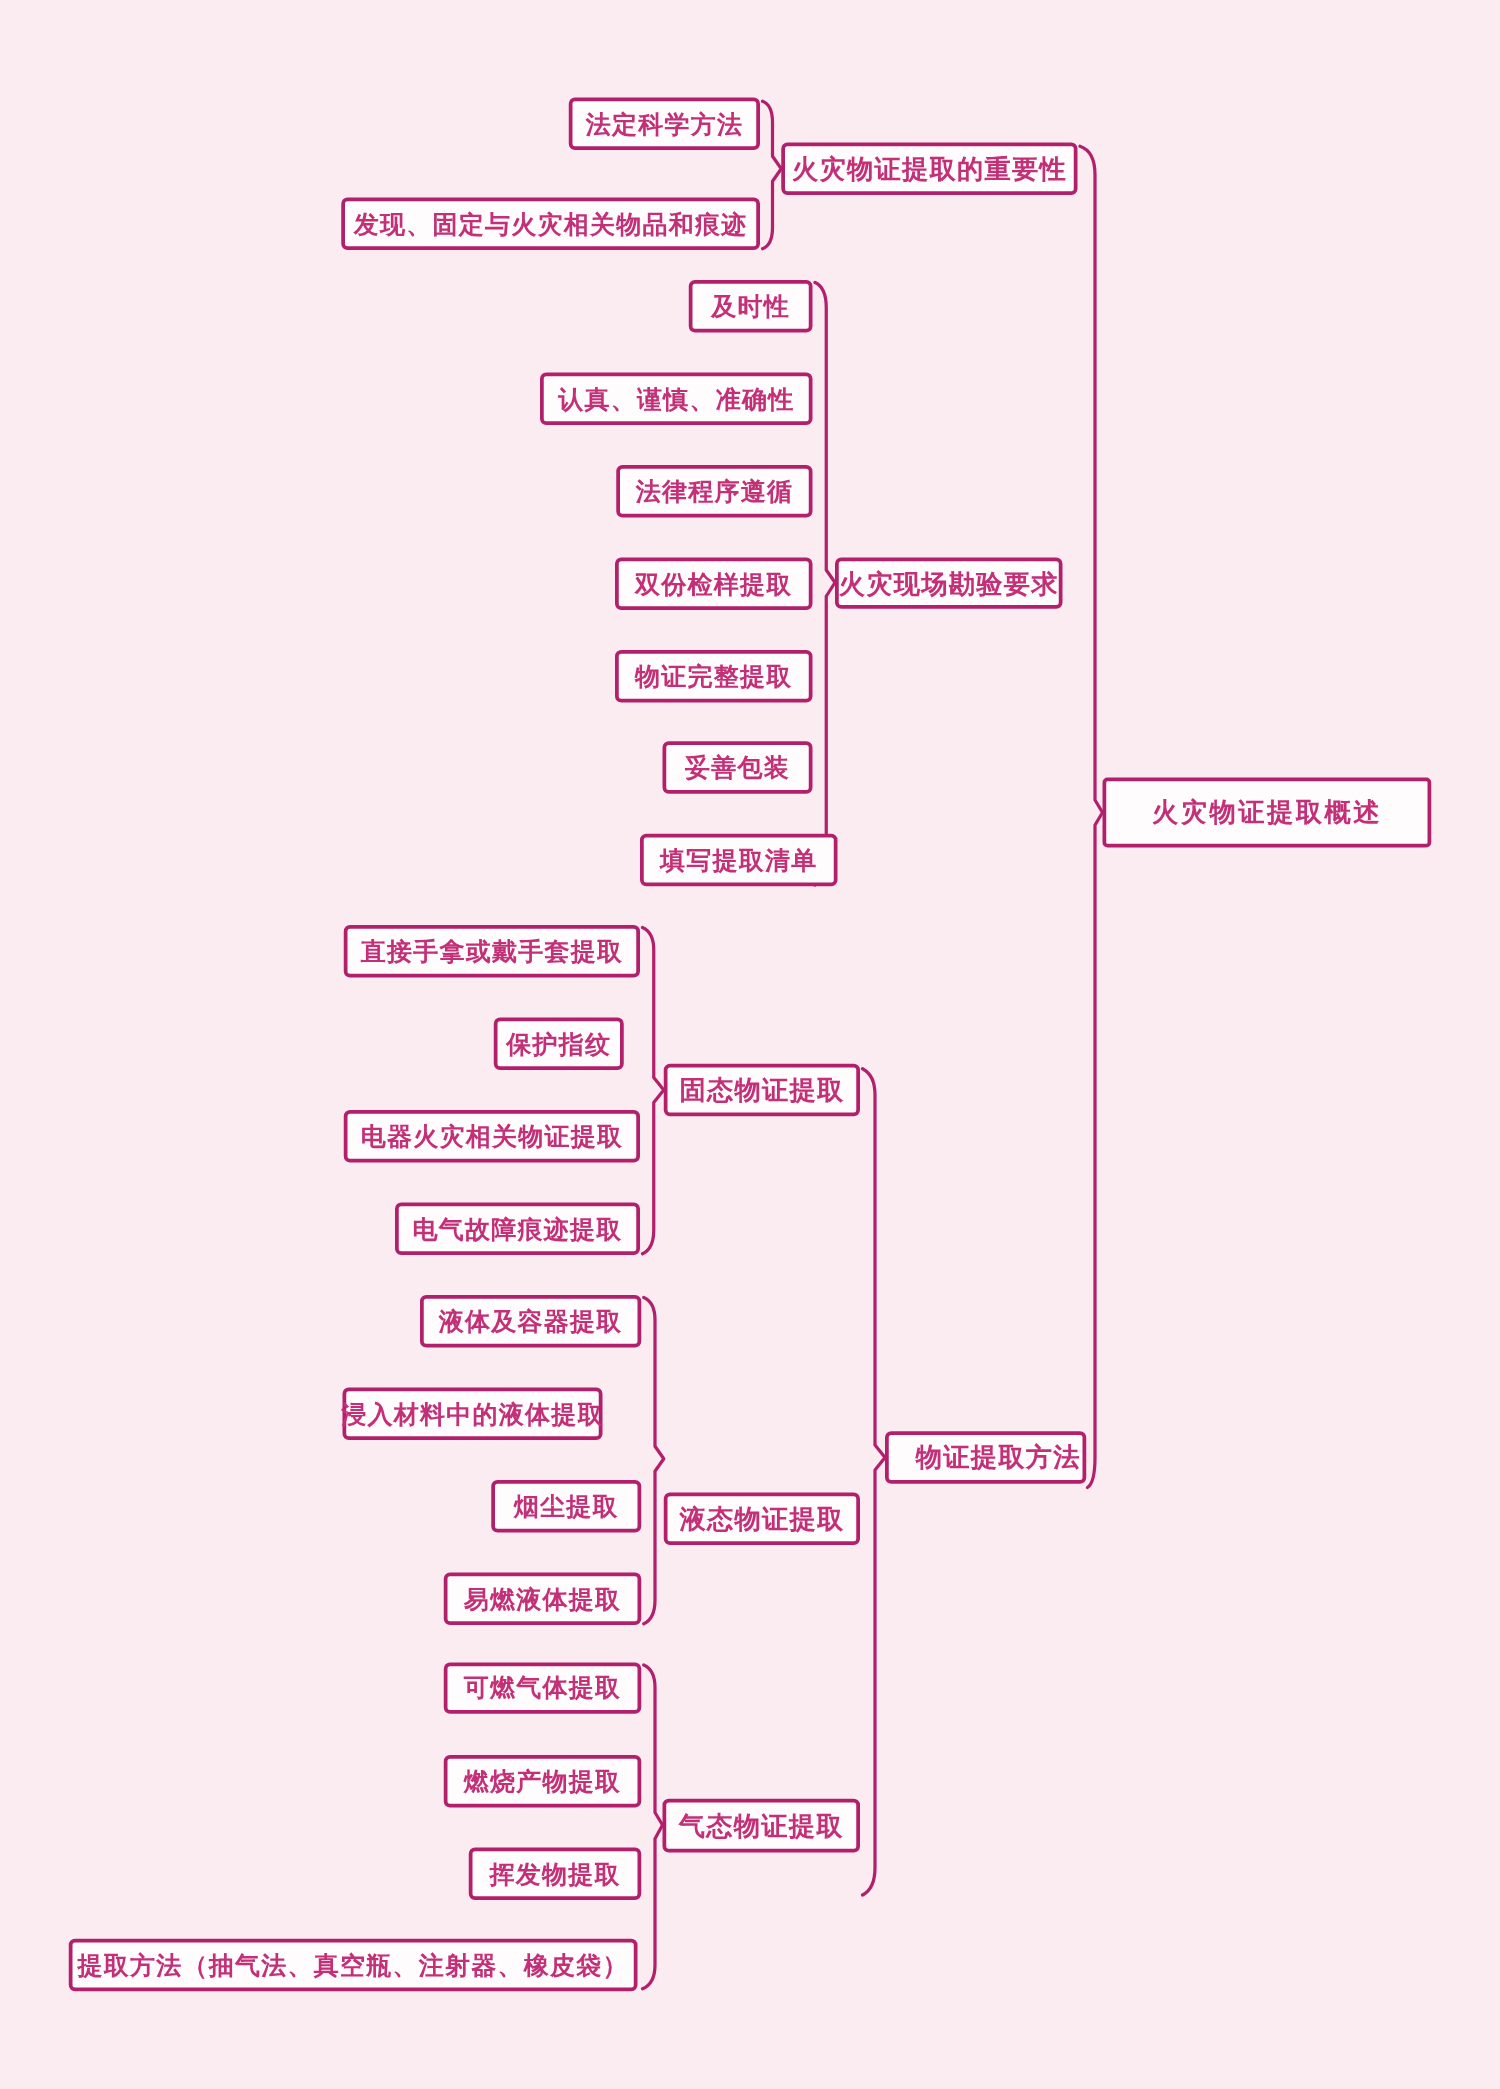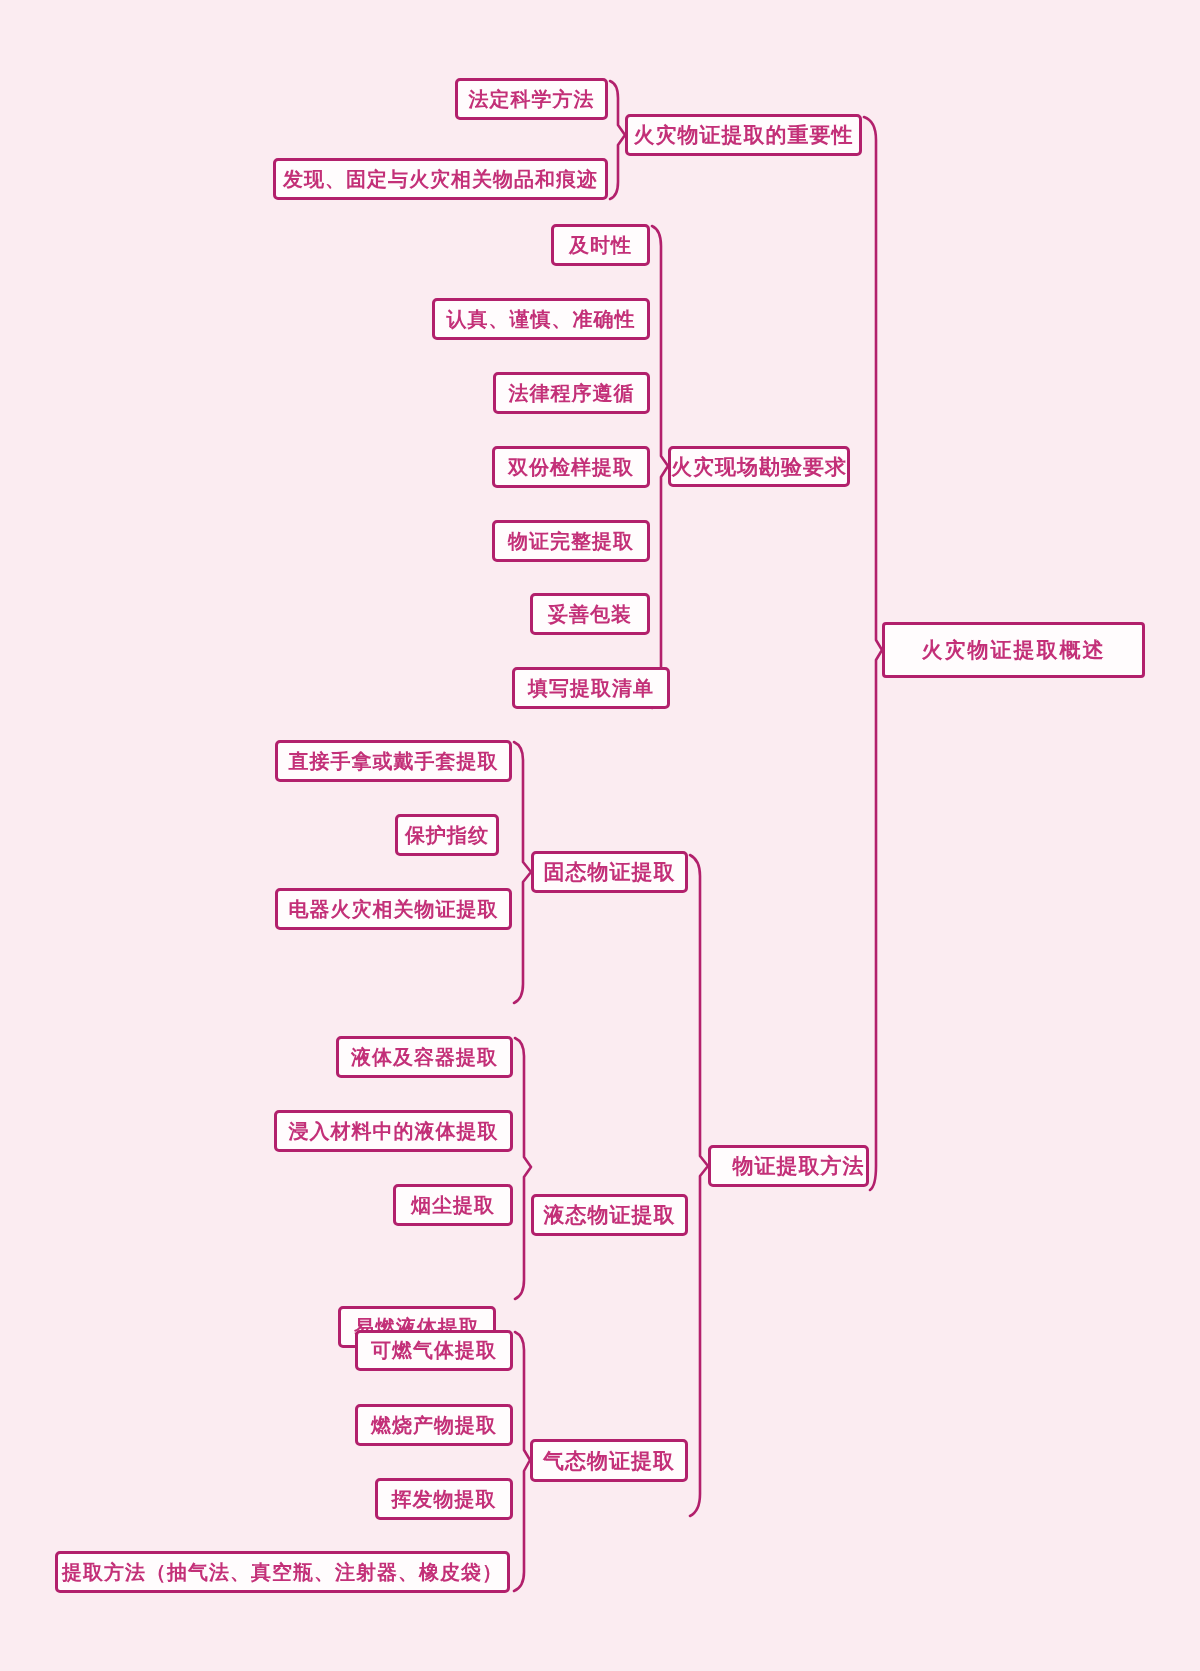--- a/index.html
+++ b/index.html
@@ -84,26 +84,27 @@
   <div class="node" style="left:492px;top:520px;width:158px;height:42px;">物证完整提取</div>
   <div class="node" style="left:530px;top:593px;width:120px;height:42px;">妥善包装</div>
   <div class="node" style="left:512px;top:667px;width:158px;height:42px;">填写提取清单</div>
 
   <div class="node parent" style="left:708px;top:1145px;width:161px;height:42px;padding-left:20px;">物证提取方法</div>
 
   <div class="node parent" style="left:531px;top:851px;width:157px;height:42px;">固态物证提取</div>
   <div class="node" style="left:275px;top:740px;width:237px;height:42px;">直接手拿或戴手套提取</div>
   <div class="node" style="left:395px;top:814px;width:104px;height:42px;">保护指纹</div>
   <div class="node" style="left:275px;top:888px;width:237px;height:42px;">电器火灾相关物证提取</div>
+  <div class="node" style="left:316px;top:962px;width:196px;height:42px;">电气故障痕迹提取</div>
 
   <div class="node parent" style="left:531px;top:1146px;width:157px;height:42px;margin-top:48px;">液态物证提取</div>
   <div class="node" style="left:336px;top:1036px;width:177px;height:42px;">液体及容器提取</div>
-  <div class="node" style="left:274px;top:1110px;width:239px;height:42px;">浸入材料中的液体提取</div>
+  <div class="node" style="left:274px;top:1110px;width:208px;height:42px;">浸入材料中的液体提取</div>
   <div class="node" style="left:393px;top:1184px;width:120px;height:42px;">烟尘提取</div>
-  <div class="node" style="left:338px;top:1258px;width:158px;height:42px;margin-top:48px;">易燃液体提取</div>
+  <div class="node" style="left:355px;top:1258px;width:158px;height:42px;">易燃液体提取</div>
 
   <div class="node parent" style="left:530px;top:1439px;width:158px;height:43px;">气态物证提取</div>
   <div class="node" style="left:355px;top:1330px;width:158px;height:41px;">可燃气体提取</div>
   <div class="node" style="left:355px;top:1404px;width:158px;height:42px;">燃烧产物提取</div>
   <div class="node" style="left:375px;top:1478px;width:138px;height:42px;">挥发物提取</div>
   <div class="node" style="left:55px;top:1551px;width:455px;height:42px;">提取方法（抽气法、真空瓶、注射器、橡皮袋）</div>
 
 </div>
 
 </body></html>

